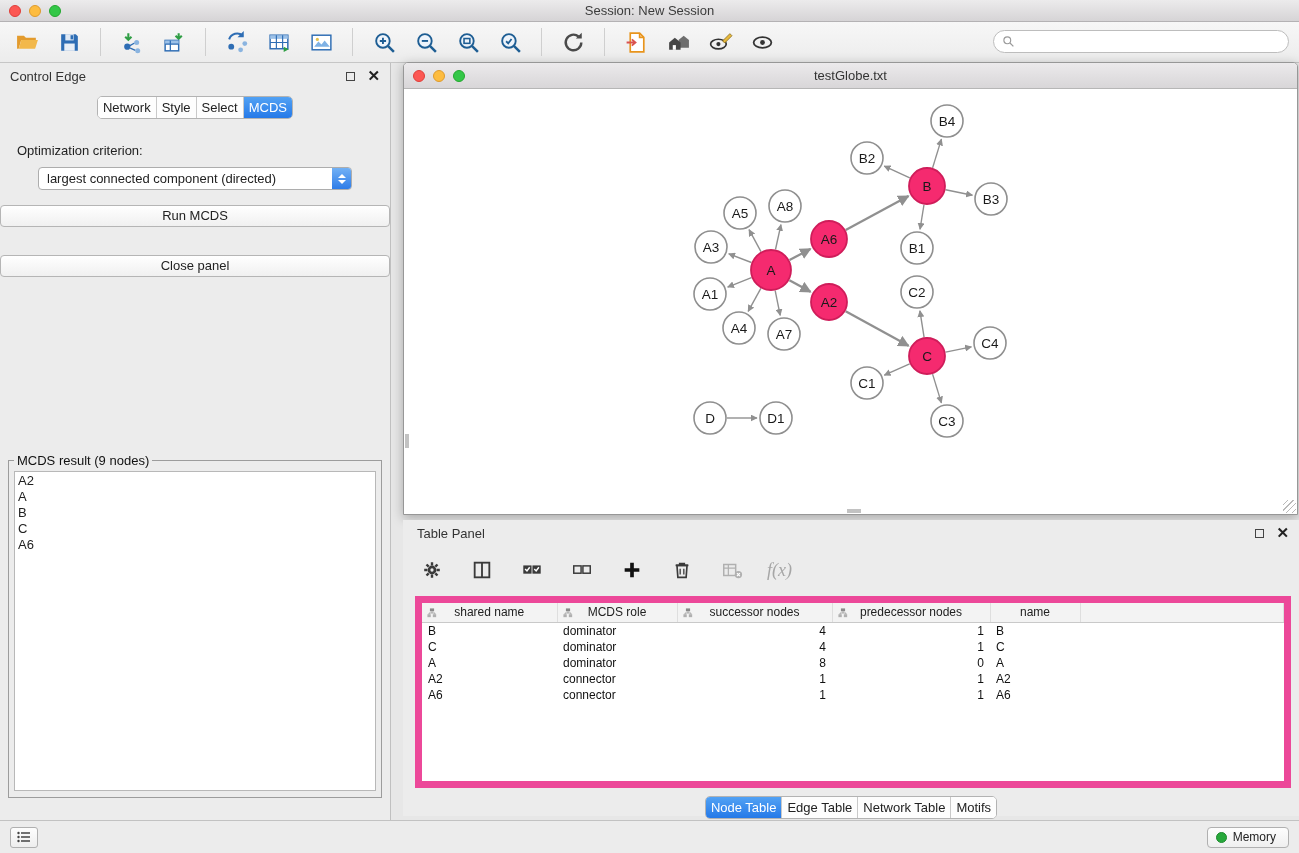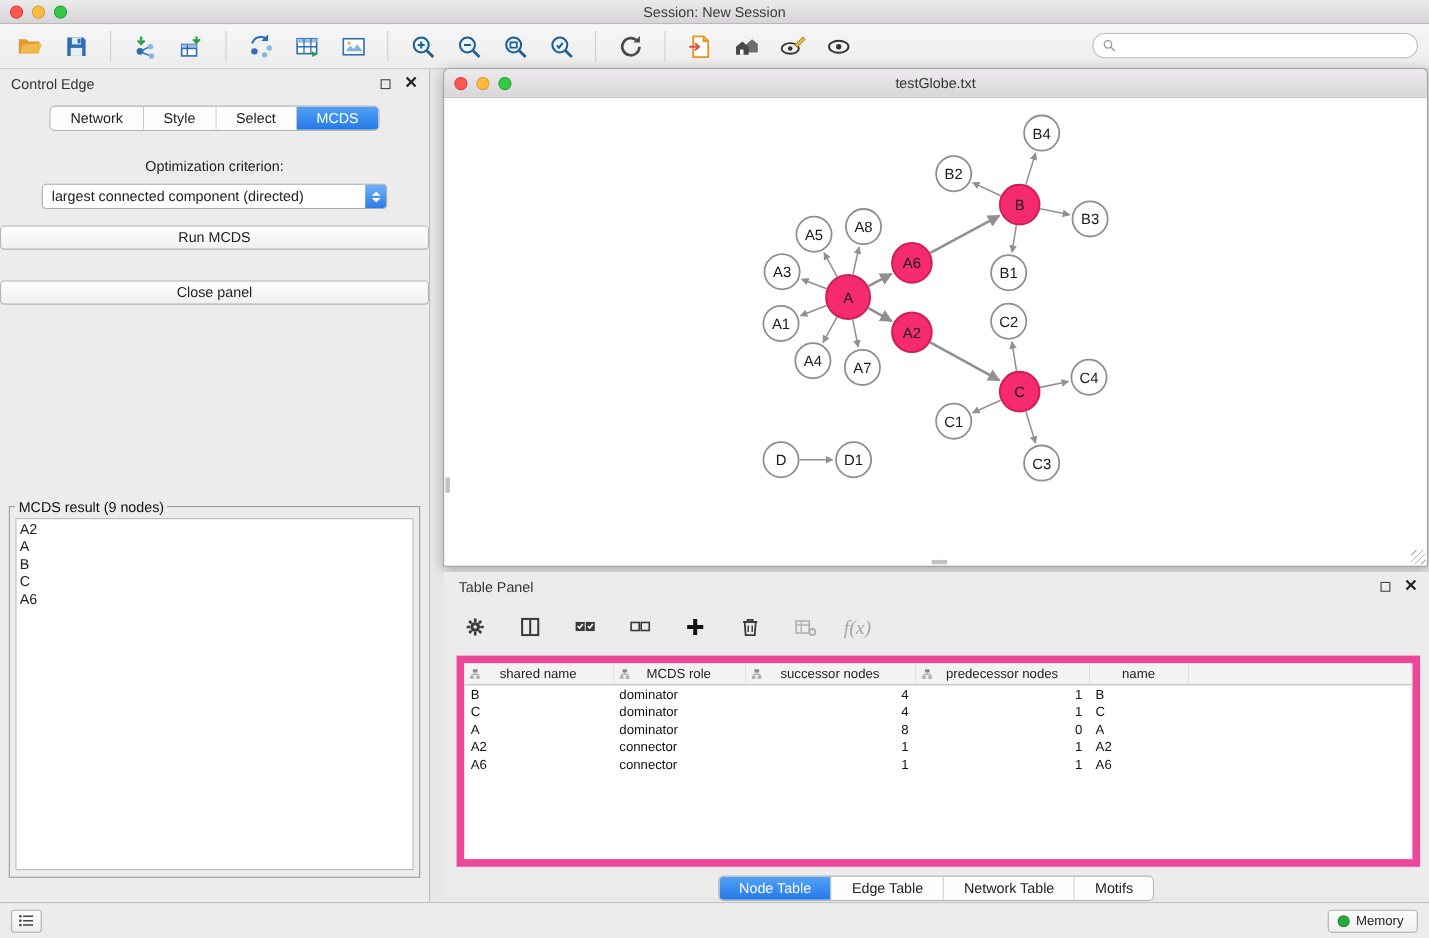--- a/index.html
+++ b/index.html
@@ -32,27 +32,27 @@
   
   .control-panel { position:absolute; left:0; top:63px; width:391px; height:757px;
     background:#ececec; border-right:1px solid #c0c0c0; }
   .panel-header { height:26px; display:flex; align-items:center; padding:0 10px; font-size:13px; color:#333; }
   .panel-header .spacer { flex:1; }
   .float-icon { width:9px; height:9px; border:1.5px solid #444; display:inline-block; margin-right:12px; cursor:pointer; }
   .close-icon { font-size:15px; font-weight:bold; color:#222; line-height:12px; cursor:pointer; }
 
   .segmented { display:inline-flex; border:1px solid #b3b3b3; border-radius:5px;
     overflow:hidden; background:#fff; }
-  .segment { padding:2px 18px; font-size:13px; line-height:17px; color:#222;
+  .segment { padding:2px 5px; font-size:13px; line-height:17px; color:#222;
     background:#fdfdfd; border-right:1px solid #c9c9c9; cursor:pointer; white-space:nowrap; }
   .segment:last-child { border-right:none; }
   .segment.active { background:linear-gradient(#52a2f4,#2579e8); color:#fff; }
   .cp-tabs { text-align:center; margin-top:7px; }
 
-  .opt-label { text-align:center; font-size:13px; margin-top:24px; }
+  .opt-label { text-align:left; font-size:13px; margin-top:24px;padding-left:17px; }
   .dropdown { width:314px; height:23px; margin:9px auto 0; background:#fff;
     border:1px solid #adadad; border-radius:4px; display:flex; align-items:center; cursor:pointer; }
   .dropdown .value { flex:1; font-size:13px; padding-left:8px; white-space:nowrap; overflow:hidden; }
   .stepper { width:19px; height:21px; border-radius:0 3px 3px 0;
     background:linear-gradient(#72b1f5,#2e7ce8); display:flex; flex-direction:column;
     align-items:center; justify-content:center; gap:2px; }
   .stepper .up { width:0; height:0; border-left:4px solid transparent; border-right:4px solid transparent; border-bottom:4px solid #fff; }
   .stepper .down { width:0; height:0; border-left:4px solid transparent; border-right:4px solid transparent; border-top:4px solid #fff; }
 
   .cp-buttons { display:flex; justify-content:center; gap:28px; margin-top:15px;flex-direction:column; }

